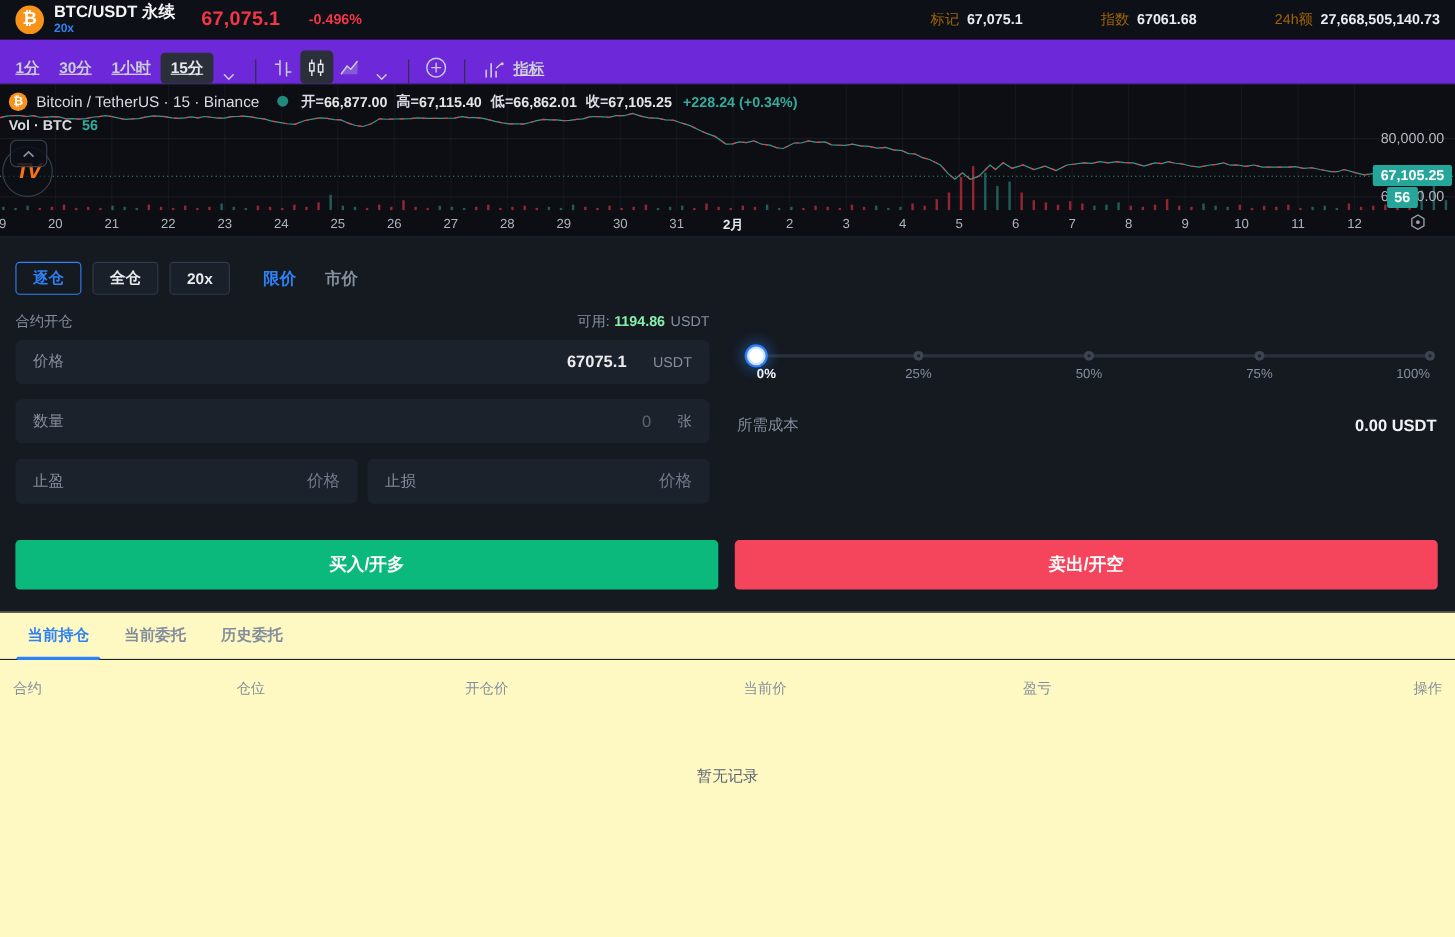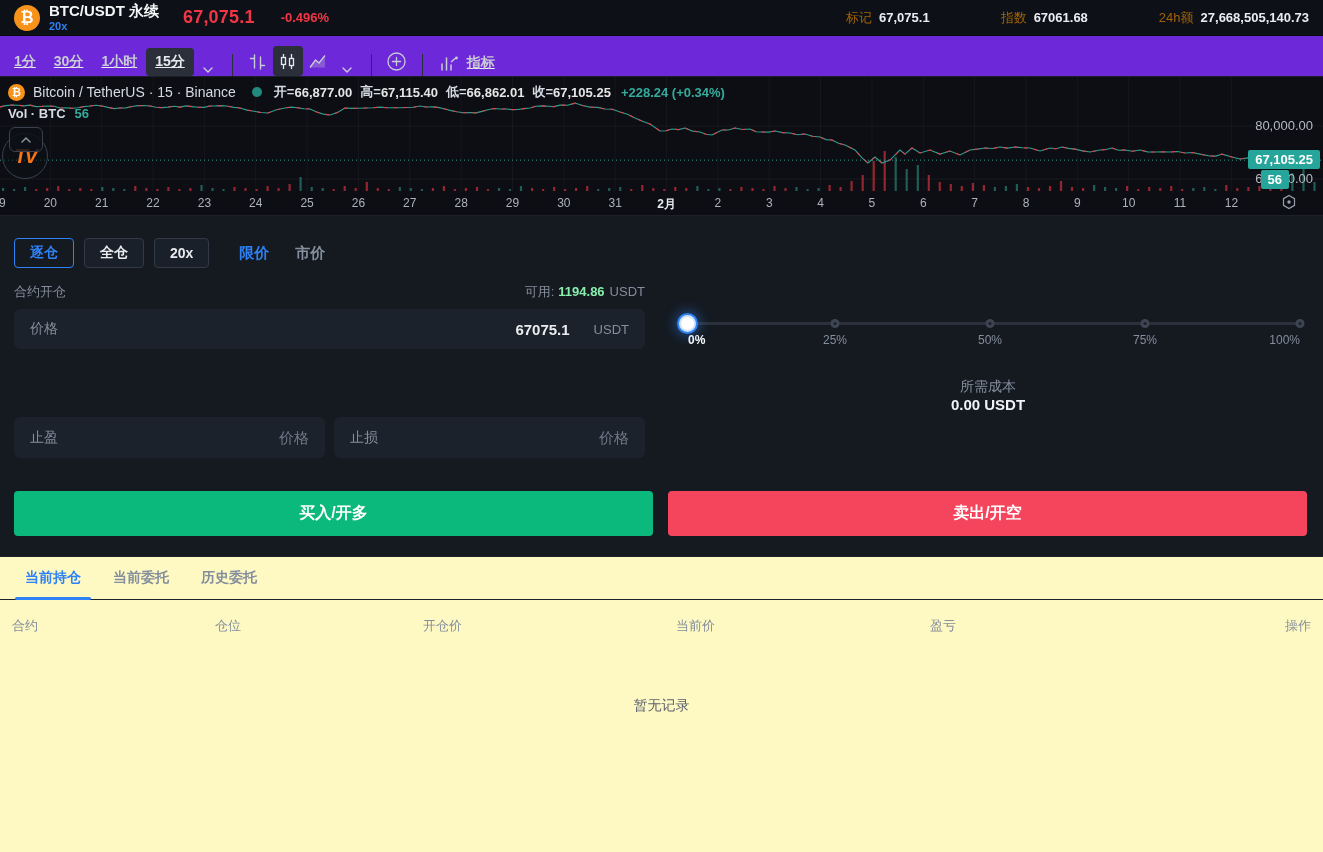--- a/index.html
+++ b/index.html
@@ -99,21 +99,21 @@
                 border:2px solid #cfe2ff;box-shadow:0 0 0 2px #2f81f6,0 0 12px 4px rgba(47,129,246,.45);
                 cursor:grab;z-index:2;}
   .slider-labels{position:absolute;left:680px;top:117px;width:620px;height:16px;font-size:12px;color:#848e9c;}
   .slider-labels span{position:absolute;top:0;}
   .sl-0{left:8px;color:#fff;font-weight:700;}
   .sl-1{left:155px;transform:translateX(-50%);}
   .sl-2{left:310px;transform:translateX(-50%);}
   .sl-3{left:465px;transform:translateX(-50%);}
   .sl-4{right:0;}
   .cost-row{position:absolute;left:670px;top:162px;width:636px;display:flex;justify-content:space-between;
-            align-items:center;flex-direction:column;}
+            align-items:center;}
   .cost-lbl{color:#848e9c;font-size:14px;}
   .cost-val{color:#f0f2f5;font-size:15px;font-weight:700;}
   .buy-btn,.sell-btn{position:absolute;top:275px;width:639px;height:45px;border:none;border-radius:4px;
             color:#fff;font-size:16px;font-weight:700;cursor:pointer;font-family:inherit;}
   .buy-btn{left:14px;background:#0cb97c;}
   .sell-btn{left:668px;background:#f4455c;}
 
   
   .bottom{position:absolute;left:0;top:556px;width:100%;height:296px;background:#fef9c3;border-top:1px solid #1c212a;}
   .btabs{position:absolute;left:0;top:0;width:100%;height:43px;border-bottom:1px solid #1c212a;
@@ -451,20 +451,25 @@
         <span class="a1">可用:</span><span class="a2">1194.86</span><span class="a3">USDT</span>
       </span>
     </div>
 
     <div class="ibox price">
       <span class="ilabel">价格</span>
       <input class="ival" value="67075.1" style="">
       <span class="iunit">USDT</span>
     </div>
 
+    <div class="ibox qty">
+      <span class="ilabel">数量</span>
+      <input class="ival" placeholder="0" style="">
+      <span class="iunit">张</span>
+    </div>
 
     <div class="ibox tp">
       <span class="ilabel">止盈</span>
       <input class="ival" placeholder="价格" style="">
     </div>
 
     <div class="ibox sl">
       <span class="ilabel">止损</span>
       <input class="ival" placeholder="价格" style="">
     </div>

